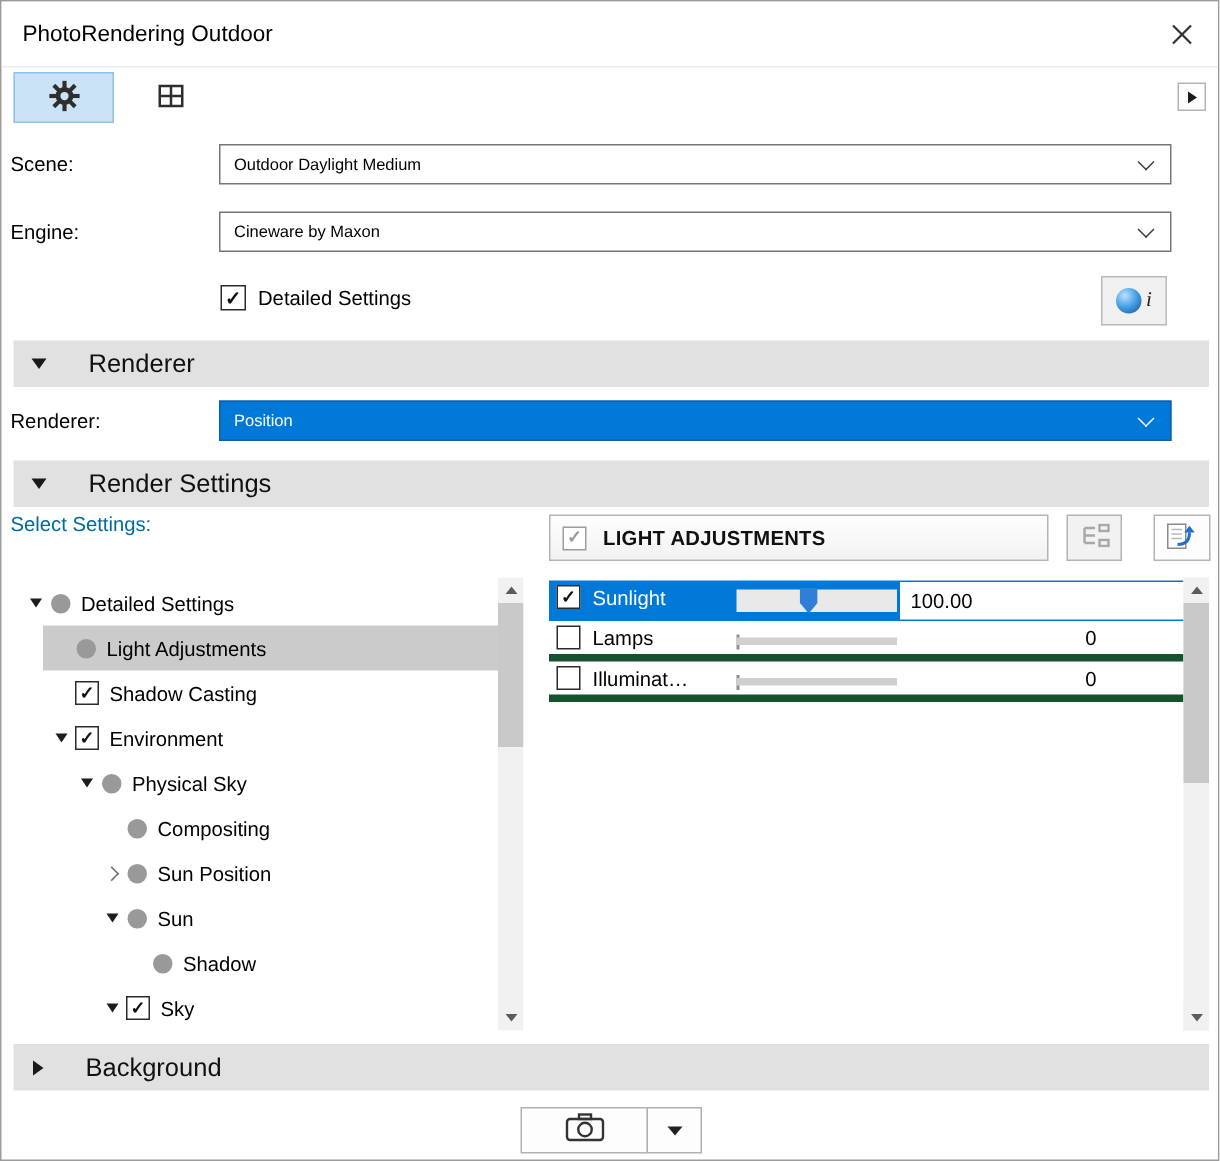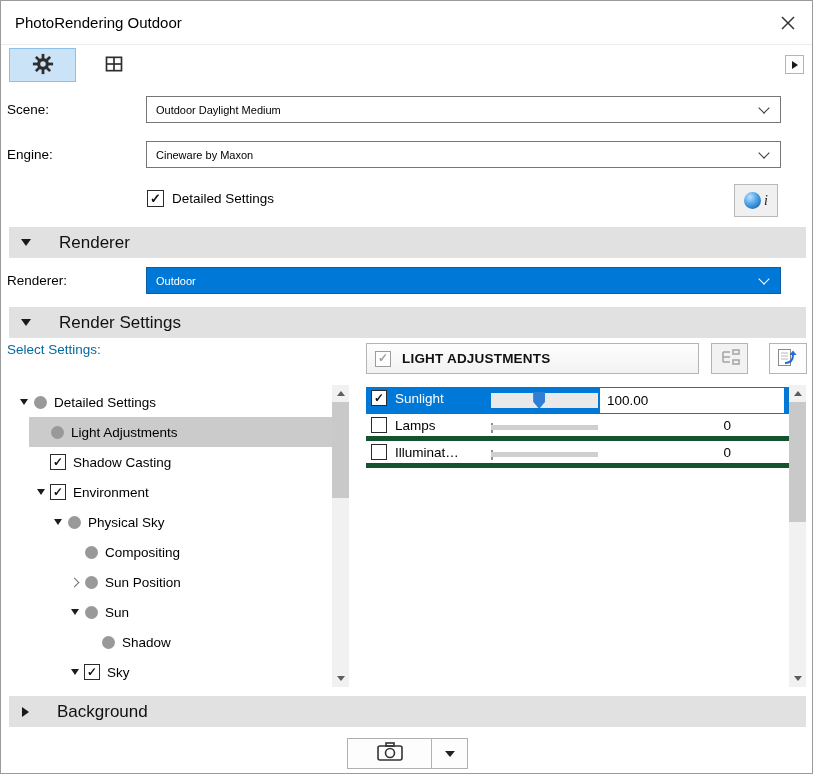--- a/index.html
+++ b/index.html
@@ -80,21 +80,21 @@
   .adj-row.selected{background:#0078d7;border-bottom-color:#0078d7}
   .adj-row .checkbox{margin-left:5px;width:16px;height:16px;font-size:12px}
   .adj-label{margin-left:8px;font-size:13.5px;color:#000;width:86px;white-space:nowrap;overflow:hidden}
   .adj-row.selected .adj-label{color:#fff}
   .slider{position:absolute;left:125px;width:107px;cursor:pointer}
   .slider.big{top:6px;height:15px;background:#e9e9e9}
   .slider .thumb{position:absolute;top:-1px;width:12px;height:17px;background:#2f7fd6;clip-path:polygon(0 0,100% 0,100% 58%,50% 100%,0 58%)}
   .slider.thin{top:11px;height:6px}
   .slider .tick{position:absolute;left:0;top:-2px;width:2px;height:10px;background:#8f8f8f}
   .slider .bar{position:absolute;left:0;top:0;width:100%;height:5px;background:#cfcfcf}
-  .value-field{position:absolute;left:234px;top:1px;width:184px;height:25px;background:#fff;font-size:13.5px;color:#000;display:flex;align-items:center;padding-left:7px;cursor:text}
+  .value-field{position:absolute;left:234px;top:1px;width:212px;height:25px;background:#fff;font-size:13.5px;color:#000;display:flex;align-items:center;padding-left:7px;cursor:text}
   .value-text{position:absolute;left:235px;width:130px;text-align:right;font-size:13.5px;color:#000}
 
   
   .scrollbar{position:absolute;top:0;width:17px;height:302px;background:#f1f1f1}
   .tree-panel .scrollbar{left:323px}
   .adj-panel .scrollbar{left:423px}
   .sb-btn{position:absolute;left:0;width:17px;height:17px;display:flex;align-items:center;justify-content:center;background:#f1f1f1;cursor:pointer}
   .sb-btn.down{bottom:0}
   .sb-tri-up{width:0;height:0;border-left:4px solid transparent;border-right:4px solid transparent;border-bottom:5px solid #5c5c5c}
   .sb-tri-down{width:0;height:0;border-left:4px solid transparent;border-right:4px solid transparent;border-top:5px solid #5c5c5c}
@@ -176,21 +176,21 @@
     <span class="info-i">i</span>
   </button>
 
   <div class="section-bar" id="bar-renderer">
     <span class="sec-tri-down"></span>
     <span class="section-label">Renderer</span>
   </div>
 
   <span class="field-label" style="top:266px">Renderer:</span>
   <div class="combo accent" style="top:266px">
-    <span class="combo-text">Outdoor</span>
+    <span class="combo-text">Position</span>
     <span class="chevron"></span>
   </div>
 
   <div class="section-bar" id="bar-render-settings">
     <span class="sec-tri-down"></span>
     <span class="section-label">Render Settings</span>
   </div>
 
   <span class="select-settings-label">Select Settings:</span>
 

